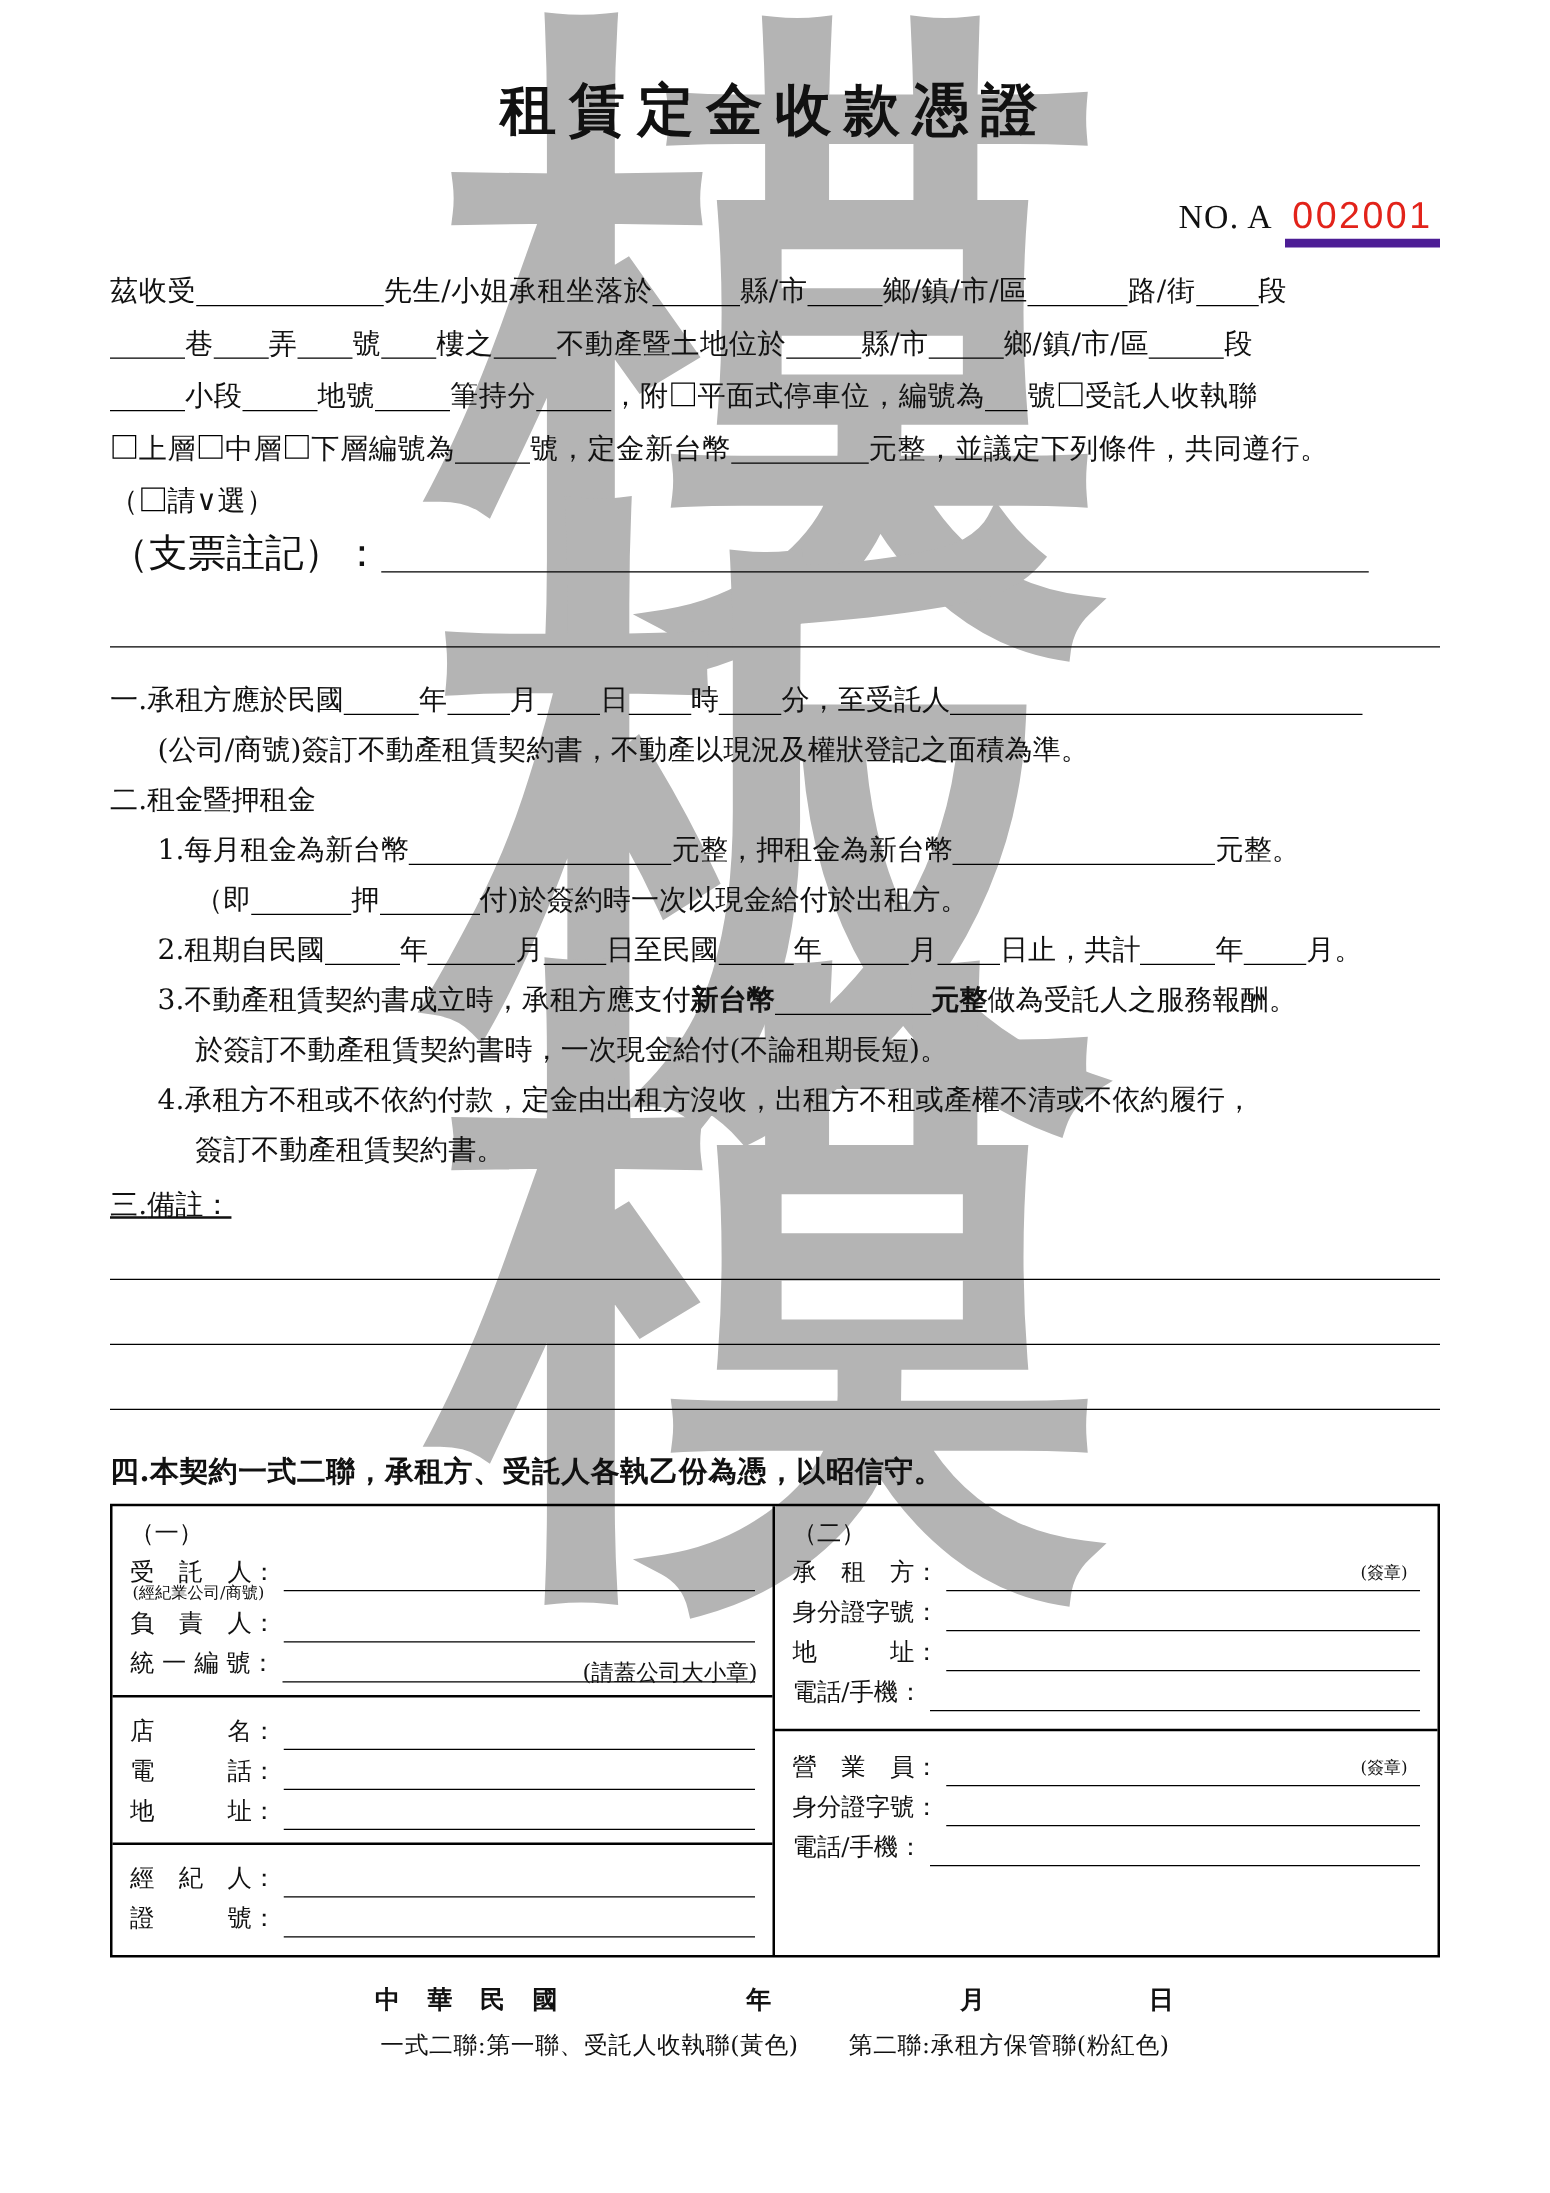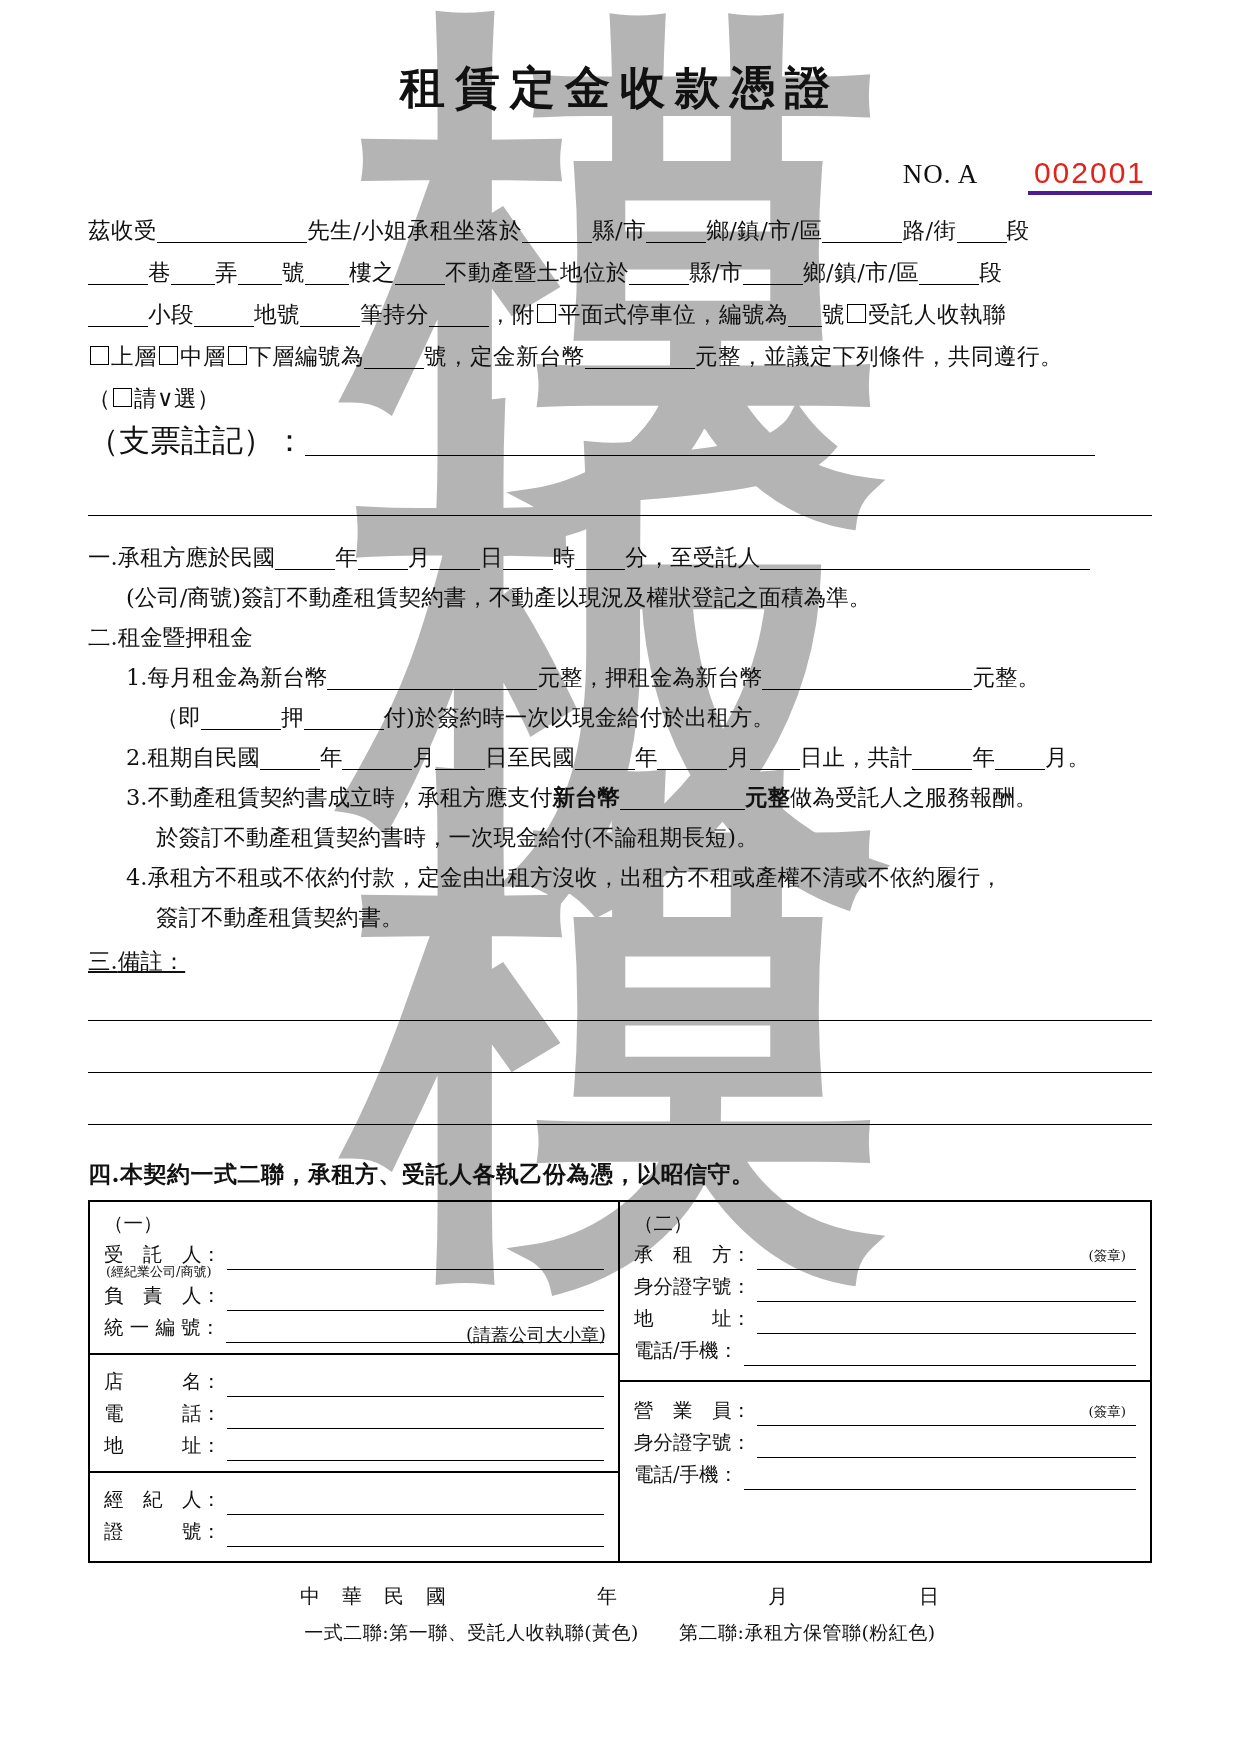--- a/index.html
+++ b/index.html
@@ -54,24 +54,23 @@
     font-size:27px;
     letter-spacing:1px;
     white-space:nowrap;
   }
   .serial-label{font-family:"Liberation Serif",serif;}
   .serial-num{
     color:#e2231a;
     font-family:"Liberation Sans",sans-serif;
     font-size:30px;
     letter-spacing:2px;
-    border-bottom:4px solid #4c1d95;
+    border-bottom:7px solid #4c1d95;
     padding:0 6px 1px 6px;
     display:inline-block;
-    margin-left:40px;
   }
 
   
   .body-block{margin-top:16px;font-size:22.5px;line-height:38px;}
   .bline{white-space:nowrap;margin-bottom:4px;letter-spacing:0.5px;}
   .u{
     display:inline-block;
     border-bottom:1.6px solid #000;
     height:25px;vertical-align:-5px;
   }
@@ -167,21 +166,21 @@
 
   
   .dateline{
     margin-top:20px;
     font-size:20px;
     letter-spacing:1px;
     display:flex;
     justify-content:center;
     gap:0;
   }
-  .dateline span{display:inline-block;}
+  .dateline span{display:inline-block;font-weight:bold;}
   .d-gap1{width:150px}
   .d-gap2{width:150px}
   .d-gap3{width:130px}
   .footnote{
     margin-top:10px;
     font-size:19px;
     text-align:center;
     letter-spacing:0.5px;
   }
   .fn-gap{display:inline-block;width:40px;}

